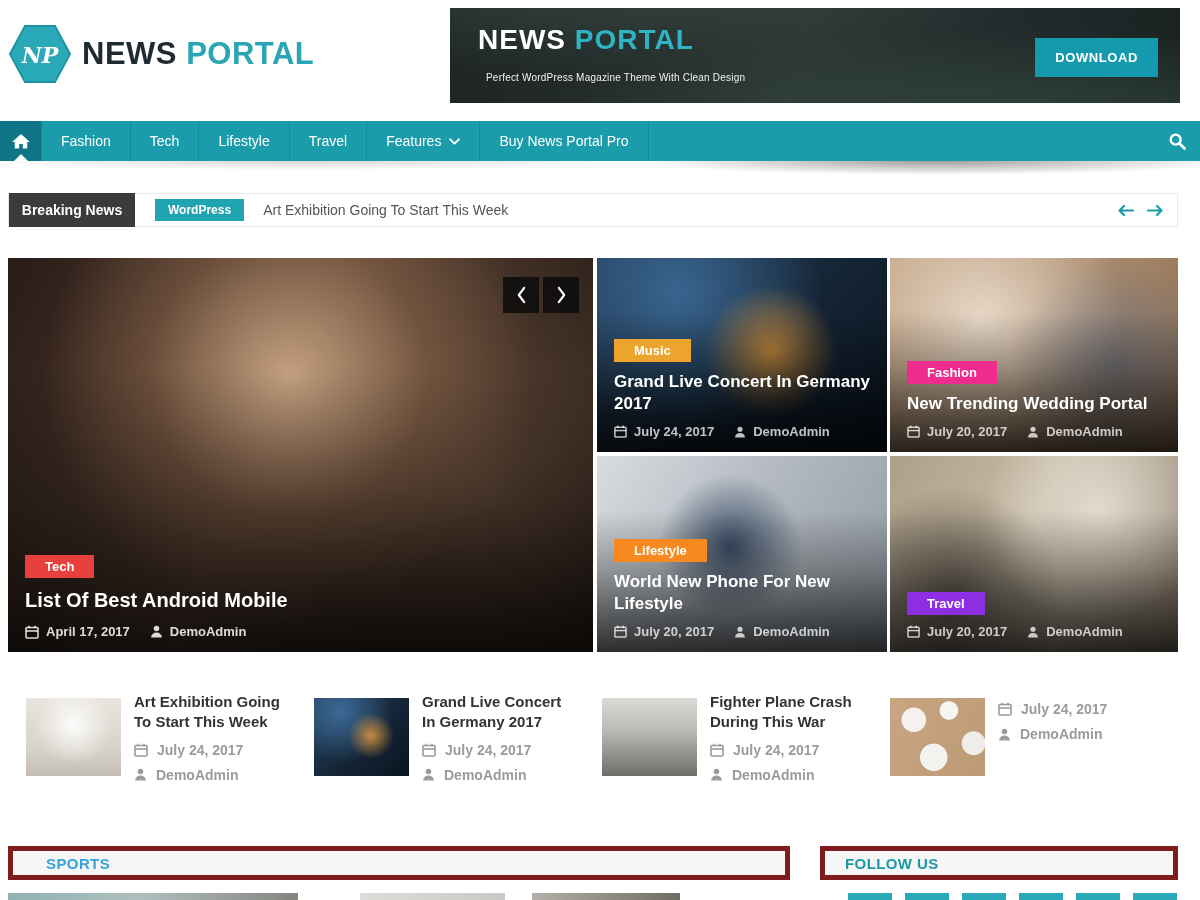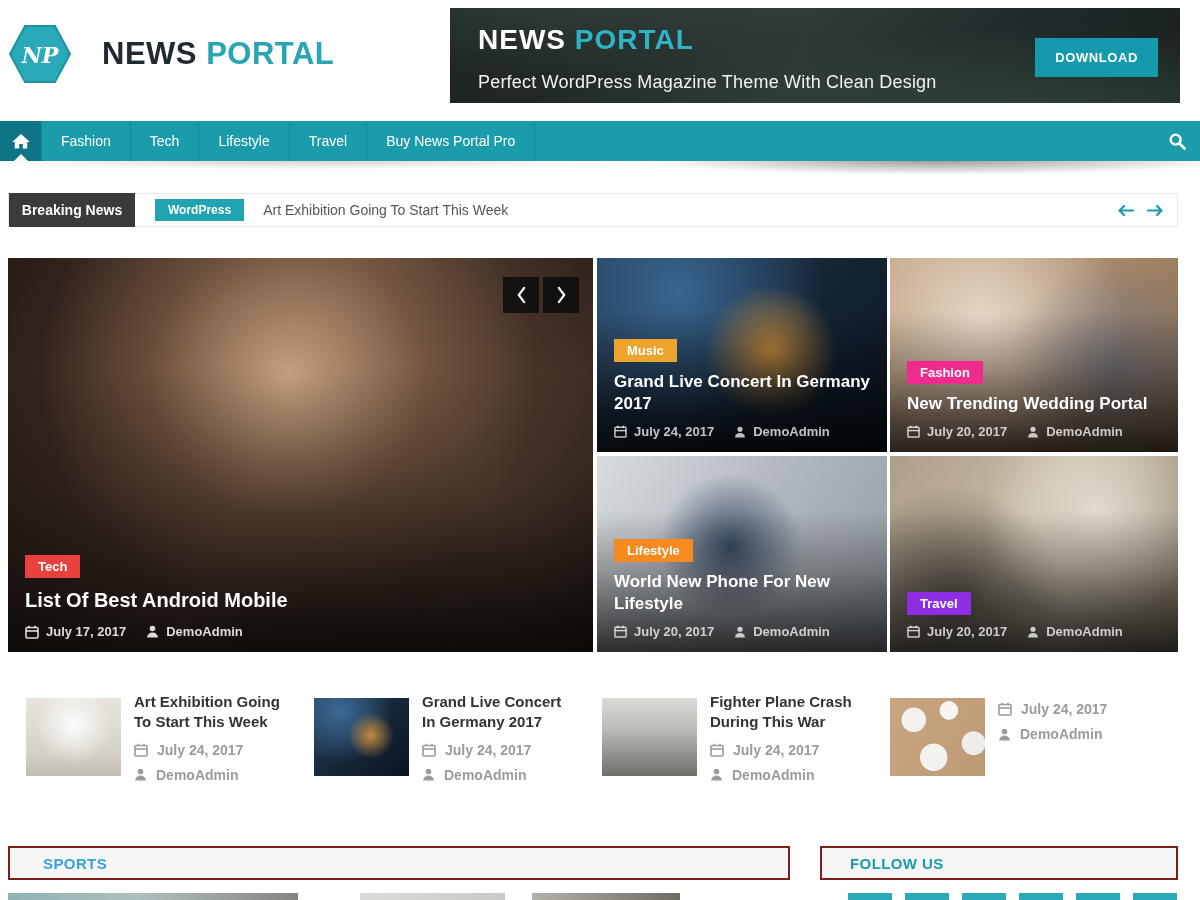--- a/index.html
+++ b/index.html
@@ -3,36 +3,36 @@
 <meta charset="utf-8">
 <style>
   * { box-sizing: border-box; }
   html,body { margin:0; padding:0; }
   body {
     width:1200px; height:900px; position:relative; overflow:hidden;
     background:#fff; font-family:"Liberation Sans", sans-serif;
   }
   
   .header { position:absolute; top:0; left:0; width:1200px; height:121px; background:#fff; }
-  .logo-wrap { position:absolute; left:8px; top:24px; display:flex; align-items:center; gap:30px; }
+  .logo-wrap { position:absolute; left:8px; top:24px; display:flex; align-items:center; gap:10px; }
   .hex { width:64px; height:60px; }
   .hex text { font-family:"DejaVu Serif", serif; font-style:italic; font-weight:bold; }
   .site-name { font-size:31px; font-weight:bold; color:#1e2a30; letter-spacing:.5px; }
   .site-name .sec { color:#29a5b3; }
 
   .banner {
     position:absolute; left:450px; top:8px; width:730px; height:95px;
     background:
       radial-gradient(ellipse at 80% 120%, rgba(60,90,70,.55), rgba(0,0,0,0) 60%),
       radial-gradient(ellipse at 15% -20%, rgba(70,95,90,.4), rgba(0,0,0,0) 55%),
       linear-gradient(105deg, #1d2422, #2b3532 48%, #20282a 80%, #1a2120);
   }
   .banner-title { position:absolute; left:28px; top:16px; font-size:28px; font-weight:bold; color:#fff; letter-spacing:1px; }
   .banner-title .sec { color:#2eb4c4; }
-  .banner-tag { position:absolute; left:28px; top:64px; font-size:18px; color:#f2f2f2; letter-spacing:.2px; }
+  .banner-tag { position:absolute; left:36px; top:64px; font-size:10px; color:#f2f2f2; letter-spacing:.2px; }
   .download-btn {
     position:absolute; right:22px; top:30px; background:#1599ac; color:#fff;
     font-size:13px; font-weight:bold; letter-spacing:.6px; padding:12px 20px; border:0; cursor:pointer;
   }
 
   
   .nav { position:absolute; top:121px; left:0; width:1200px; height:40px; background:#1b9cab; display:flex; align-items:stretch; }
   .nav-home { width:41px; background:#0d7585; display:flex; align-items:center; justify-content:center; position:relative; cursor:pointer; }
   .nav-home::after { content:''; position:absolute; bottom:0; left:50%; margin-left:-7px;
     border-left:7px solid transparent; border-right:7px solid transparent; border-bottom:7px solid #fff; }
@@ -51,21 +51,21 @@
   .ticker-badge { background:#20a4b2; color:#fff; font-size:12px; font-weight:bold; padding:4px 13px; margin-left:20px; flex:none; }
   .ticker-headline { color:#555; font-size:14px; margin-left:19px; }
   .ticker-arrows { margin-left:auto; margin-right:13px; display:flex; gap:13px; }
   .ticker-arrows svg { cursor:pointer; }
 
   
   .tile { position:absolute; overflow:hidden; cursor:pointer; }
   .shade { position:absolute; left:0; top:0; right:0; bottom:0;
     background:linear-gradient(to top, rgba(0,0,0,.78), rgba(0,0,0,.30) 42%, rgba(0,0,0,.04) 72%); }
   .caption { position:absolute; left:17px; right:14px; bottom:13px; }
-  .badge { display:inline-block; color:#fff; font-size:13px; font-weight:bold; padding:4px 13px; margin-bottom:9px; cursor:pointer; }
+  .badge { display:inline-block; color:#fff; font-size:13px; font-weight:bold; padding:4px 20px; margin-bottom:9px; cursor:pointer; }
   .tile-title { color:#fff; font-weight:bold; font-size:17px; line-height:1.3; margin:0 0 9px; cursor:pointer; }
   .tile.main .tile-title { font-size:20px; margin-bottom:11px; }
   .meta { display:flex; align-items:center; color:rgba(255,255,255,.75); font-size:13px; font-weight:bold; }
   .meta .ic { display:inline-flex; margin-right:7px; }
   .meta .gap { width:20px; }
   .tile.main .meta { color:rgba(255,255,255,.85); }
 
   .main-slide  { left:8px;   top:258px; width:585px; height:394px; }
   .t-music     { left:597px; top:258px; width:290px; height:194px; }
   .t-fashion   { left:890px; top:258px; width:288px; height:194px; }
@@ -108,23 +108,23 @@
 
   
   .recent { position:absolute; top:692px; left:8px; width:1170px; display:grid; grid-template-columns:repeat(4,288px); padding-left:18px; }
   .post { display:flex; gap:13px; padding-right:26px; }
   .post-thumb { width:95px; height:78px; flex:none; margin-top:6px; cursor:pointer; }
   .post-title { font-size:15px; font-weight:bold; color:#333; line-height:1.35; margin:0; cursor:pointer; }
   .post-meta { display:flex; align-items:center; color:#9b9b9b; font-size:14px; font-weight:bold; margin-top:9px; }
   .post-meta .ic { display:inline-flex; margin-right:9px; }
 
   
-  .section-header { position:absolute; top:846px; height:34px; background:#f6f6f6; border:2px solid #7f1d1d; display:flex; align-items:center; font-size:15px; font-weight:bold; letter-spacing:.4px; }
+  .section-header { position:absolute; top:846px; height:34px; background:#f6f6f6; border:5px solid #7f1d1d; display:flex; align-items:center; font-size:15px; font-weight:bold; letter-spacing:.4px; }
   .sh-sports { left:8px; width:782px; padding-left:33px; }
-  .sh-follow { left:820px; width:358px; padding-left:28px; }
+  .sh-follow { left:820px; width:358px; padding-left:20px; }
 
   
   .sliver { position:absolute; top:893px; height:40px; }
   .sv1 { left:8px;  width:290px; background:linear-gradient(to right,#8fb3b2,#aebfbe 45%,#9a9f9c 75%,#83857f); }
   .sv2 { left:360px; width:145px; background:linear-gradient(to right,#dcdcd8,#c9cac6); }
   .sv3 { left:532px; width:148px; background:linear-gradient(to right,#b3b0aa,#6f6c66); }
   .socials { position:absolute; top:893px; left:848px; display:flex; gap:13px; }
   .social-sq { width:44px; height:30px; background:#2aa9b8; cursor:pointer; }
 </style>
 </head>
@@ -163,20 +163,26 @@
     </div>
   <div class="nav-item">
       <span>Tech</span>
     </div>
   <div class="nav-item">
       <span>Lifestyle</span>
     </div>
   <div class="nav-item">
       <span>Travel</span>
     </div>
+  <div class="nav-item">
+    <span>Features</span>
+    <svg width="11" height="7" viewBox="0 0 10 6">
+      <polyline points="1,1 5,5 9,1" fill="none" stroke="#ffffff" stroke-width="1.7" stroke-linecap="round" stroke-linejoin="round"></polyline>
+    </svg>
+  </div>
   <div class="nav-item last">
       <span>Buy News Portal Pro</span>
     </div>
   <div class="nav-search">
     <svg width="18" height="18" viewBox="0 0 20 20">
       <circle cx="8.5" cy="8.5" r="5.5" fill="none" stroke="#ffffff" stroke-width="2.6"></circle>
       <line x1="13" y1="13" x2="18.4" y2="18.4" stroke="#ffffff" stroke-width="3" stroke-linecap="round"></line>
     </svg>
   </div>
 </div>
@@ -203,21 +209,21 @@
     <h2 class="tile-title">List Of Best Android Mobile</h2>
     <div class="meta">
       <span class="ic">
         <svg width="14" height="14" viewBox="0 0 14 14">
             <rect x="1" y="2.5" width="12" height="10.5" rx="1" fill="none" stroke="currentColor" stroke-width="1.6"></rect>
             <line x1="1" y1="6" x2="13" y2="6" stroke="currentColor" stroke-width="1.6"></line>
             <line x1="4" y1="0.7" x2="4" y2="3.2" stroke="currentColor" stroke-width="1.6"></line>
             <line x1="10" y1="0.7" x2="10" y2="3.2" stroke="currentColor" stroke-width="1.6"></line>
           </svg>
       </span>
-      <span>July 17, 2017</span>
+      <span>April 17, 2017</span>
       <span class="gap"></span>
       <span class="ic">
         <svg width="13" height="13" viewBox="0 0 14 14">
             <circle cx="7" cy="3.8" r="3" fill="currentColor"></circle>
             <path d="M1.2 13.4 a5.8 5.2 0 0 1 11.6 0 Z" fill="currentColor"></path>
           </svg>
       </span>
       <span>DemoAdmin</span>
     </div>
   </div>

